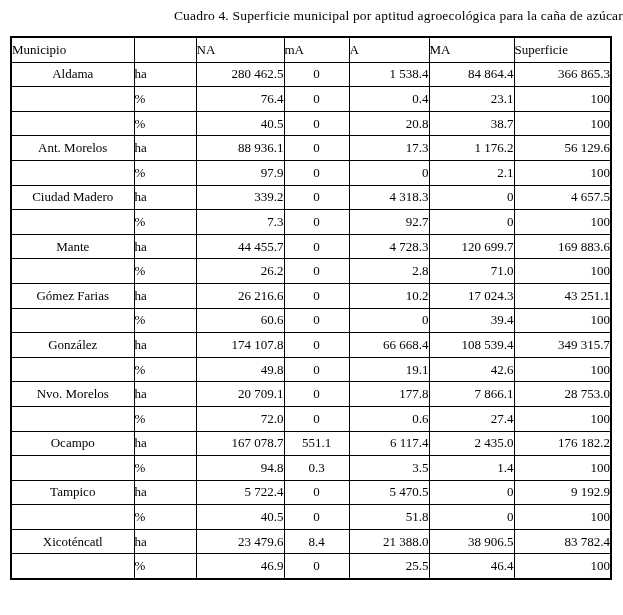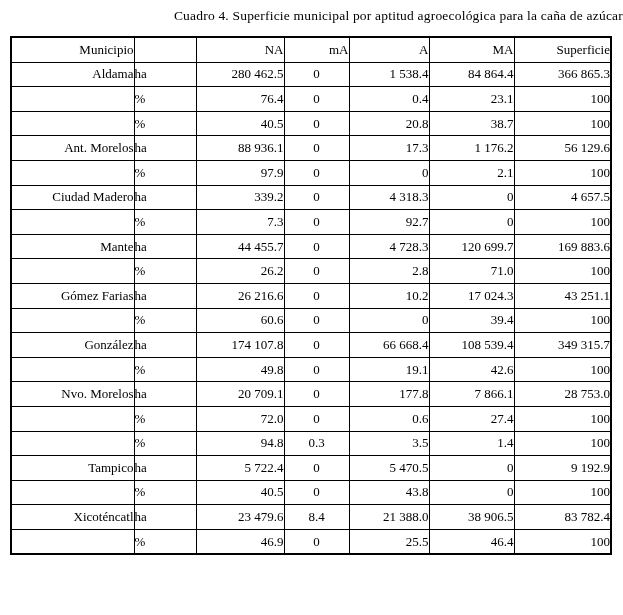--- a/index.html
+++ b/index.html
@@ -29,25 +29,25 @@
   }
   table.apt th, table.apt td {
     border: 1px solid #000;
     height: 23.6px;
     padding: 0;
     overflow: hidden;
     white-space: nowrap;
     font-weight: normal;
   }
   
-  td.col-0 { text-align: right; padding-left: 8px; }
+  td.col-0 { text-align: center; padding-left: 8px; }
   td.col-1 { text-align: left; }
   td.col-2, td.col-4, td.col-5, td.col-6 { text-align: right; padding-right: 3px; }
   td.col-3 { text-align: center; }
-  th { text-align: right; }
+  th { text-align: left; }
 </style>
 </head>
 <body>
 
 <div class="title">Cuadro 4. Superficie municipal por aptitud agroecológica para la caña de azúcar</div>
 
 <table class="apt">
   <colgroup>
     <col style="width:123px">
     <col style="width:62px">
@@ -198,20 +198,29 @@
       <tr>
         <td class="col-0"></td>
         <td class="col-1">%</td>
         <td class="col-2">72.0</td>
         <td class="col-3">0</td>
         <td class="col-4">0.6</td>
         <td class="col-5">27.4</td>
         <td class="col-6">100</td>
       </tr>
       <tr>
+        <td class="col-0">Ocampo</td>
+        <td class="col-1">ha</td>
+        <td class="col-2">167 078.7</td>
+        <td class="col-3">551.1</td>
+        <td class="col-4">6 117.4</td>
+        <td class="col-5">2 435.0</td>
+        <td class="col-6">176 182.2</td>
+      </tr>
+      <tr>
         <td class="col-0"></td>
         <td class="col-1">%</td>
         <td class="col-2">94.8</td>
         <td class="col-3">0.3</td>
         <td class="col-4">3.5</td>
         <td class="col-5">1.4</td>
         <td class="col-6">100</td>
       </tr>
       <tr>
         <td class="col-0">Tampico</td>
@@ -220,21 +229,21 @@
         <td class="col-3">0</td>
         <td class="col-4">5 470.5</td>
         <td class="col-5">0</td>
         <td class="col-6">9 192.9</td>
       </tr>
       <tr>
         <td class="col-0"></td>
         <td class="col-1">%</td>
         <td class="col-2">40.5</td>
         <td class="col-3">0</td>
-        <td class="col-4">43.8</td>
+        <td class="col-4">51.8</td>
         <td class="col-5">0</td>
         <td class="col-6">100</td>
       </tr>
       <tr>
         <td class="col-0">Xicoténcatl</td>
         <td class="col-1">ha</td>
         <td class="col-2">23 479.6</td>
         <td class="col-3">8.4</td>
         <td class="col-4">21 388.0</td>
         <td class="col-5">38 906.5</td>

